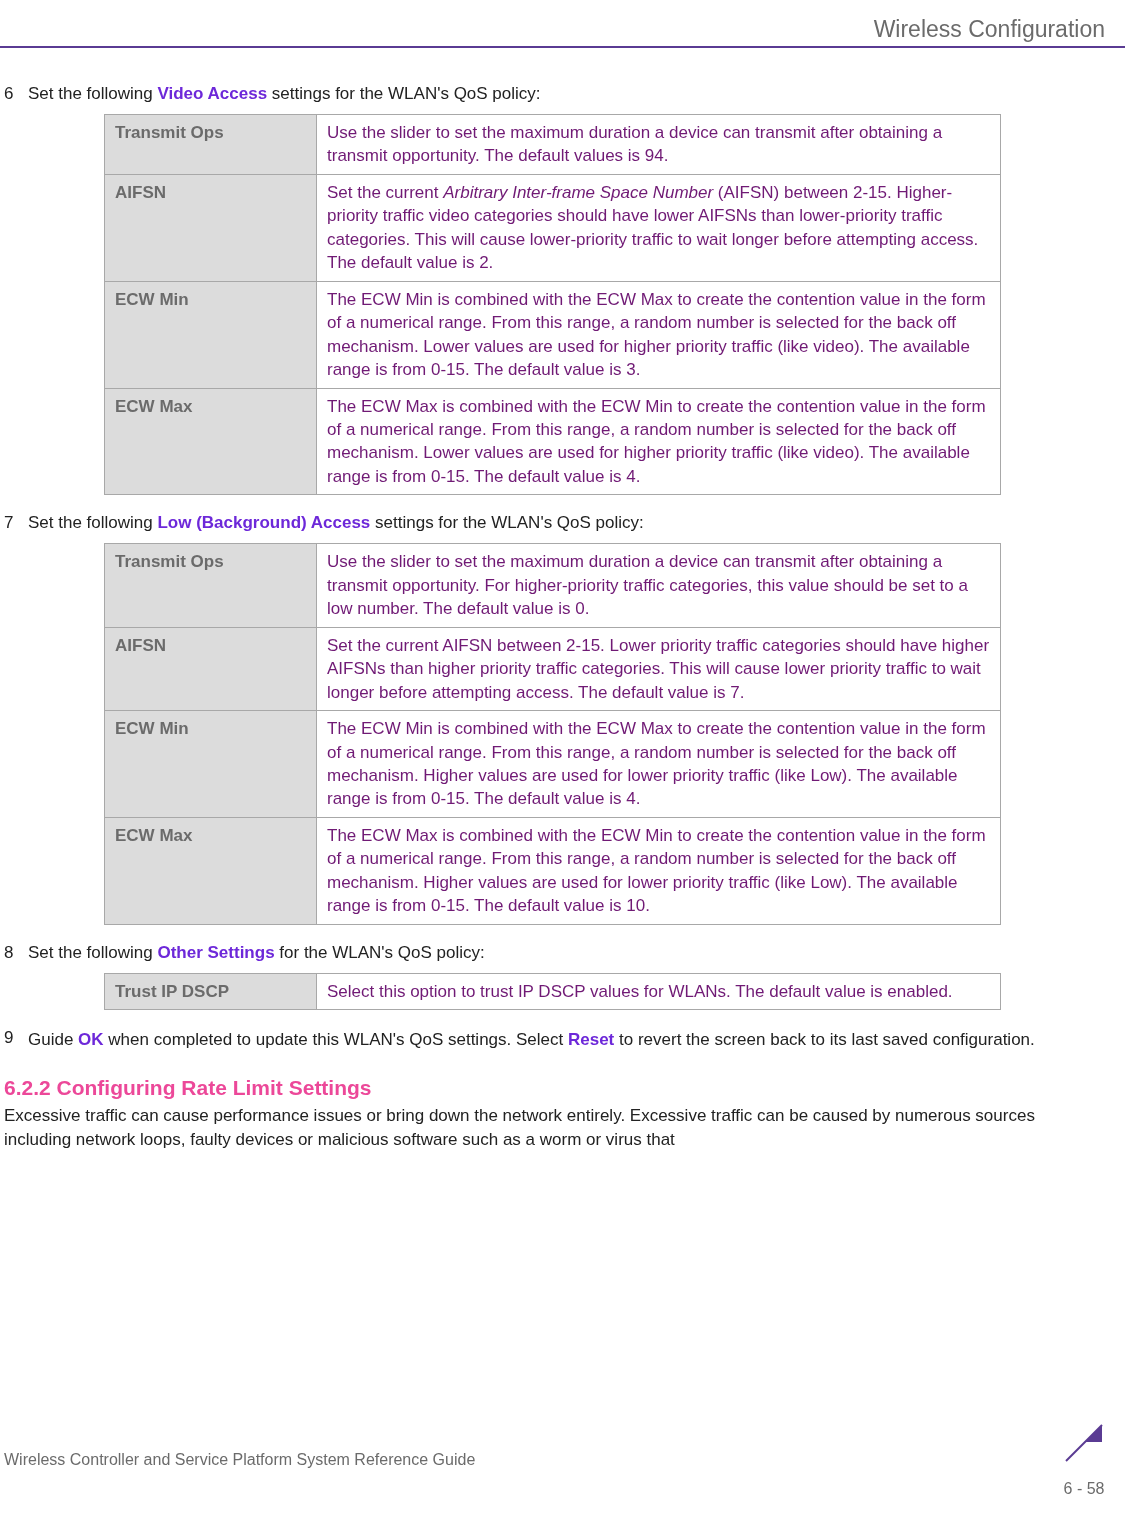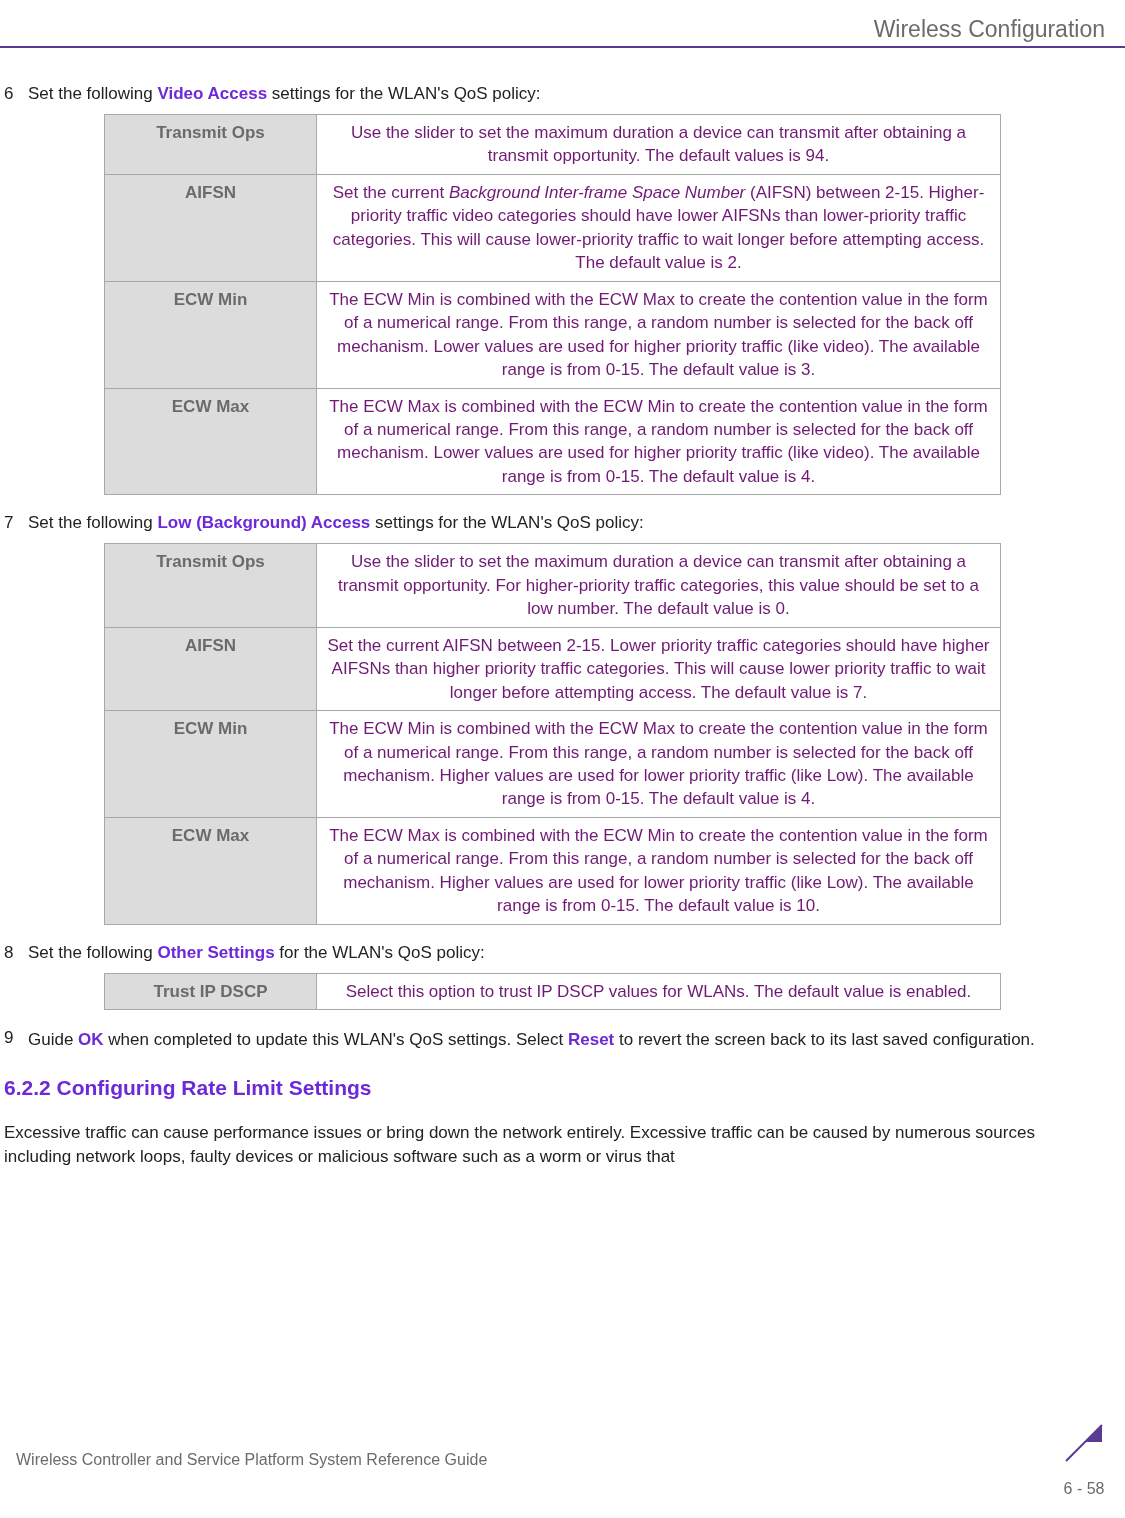--- a/index.html
+++ b/index.html
@@ -54,21 +54,20 @@
   }
   .bold-purple {
     color: #6d28d9;
     font-weight: 700;
   }
   table.params {
     border-collapse: collapse;
     margin: 10px 16px 18px 104px;
     width: 897px;
     border: 1px solid #a8a8a8;
-    text-align: center;
   }
   table.params td {
     border: 1px solid #a8a8a8;
     padding: 6px 10px;
     vertical-align: top;
     font-size: 17px;
     line-height: 1.38;
     color: #701a75;
   }
   table.params td.label {
@@ -79,34 +78,34 @@
   }
   .italic { font-style: italic; }
   .step9 {
     margin-top: 6px;
     margin-bottom: 24px;
   }
   .step9 .step-text {
     line-height: 1.4;
   }
   h2.section-heading {
-    color: #6d28d9;
+    color: #ec4899;
     font-weight: 700;
     font-size: 21px;
-    margin: 20px 0 21px 4px;
+    margin: 20px 0 4px 4px;
   }
   .para {
     margin: 0 20px 8px 4px;
     line-height: 1.4;
     color: #222;
   }
   .footer {
     position: absolute;
     bottom: 20px;
-    left: 12px;
+    left: 0;
     right: 0;
     display: flex;
     align-items: center;
     justify-content: space-between;
     padding: 0 20px 0 4px;
     color: #6b6b6b;
     font-size: 16px;
   }
   .footer-left { }
   .footer-right {
@@ -134,21 +133,21 @@
 
   <table class="params">
     <tbody>
         <tr>
       <td class="label">Transmit Ops</td>
       <td>Use the slider to set the maximum duration a device can transmit after obtaining a transmit opportunity. The default values is 94.</td>
     </tr>
     <tr>
       <td class="label">AIFSN</td>
       <td>
-        <span>Set the current </span><span class="italic">Background Inter-frame Space Number</span><span> (AIFSN) between 2-15. Higher-priority traffic video categories should have lower AIFSNs than lower-priority traffic categories. This will cause lower-priority traffic to wait longer before attempting access. The default value is 2.</span>
+        <span>Set the current </span><span class="italic">Arbitrary Inter-frame Space Number</span><span> (AIFSN) between 2-15. Higher-priority traffic video categories should have lower AIFSNs than lower-priority traffic categories. This will cause lower-priority traffic to wait longer before attempting access. The default value is 2.</span>
       </td>
     </tr>
     <tr>
       <td class="label">ECW Min</td>
       <td>The ECW Min is combined with the ECW Max to create the contention value in the form of a numerical range. From this range, a random number is selected for the back off mechanism. Lower values are used for higher priority traffic (like video). The available range is from 0-15. The default value is 3.</td>
     </tr>
     <tr>
       <td class="label">ECW Max</td>
       <td>The ECW Max is combined with the ECW Min to create the contention value in the form of a numerical range. From this range, a random number is selected for the back off mechanism. Lower values are used for higher priority traffic (like video). The available range is from 0-15. The default value is 4.</td>
     </tr>

